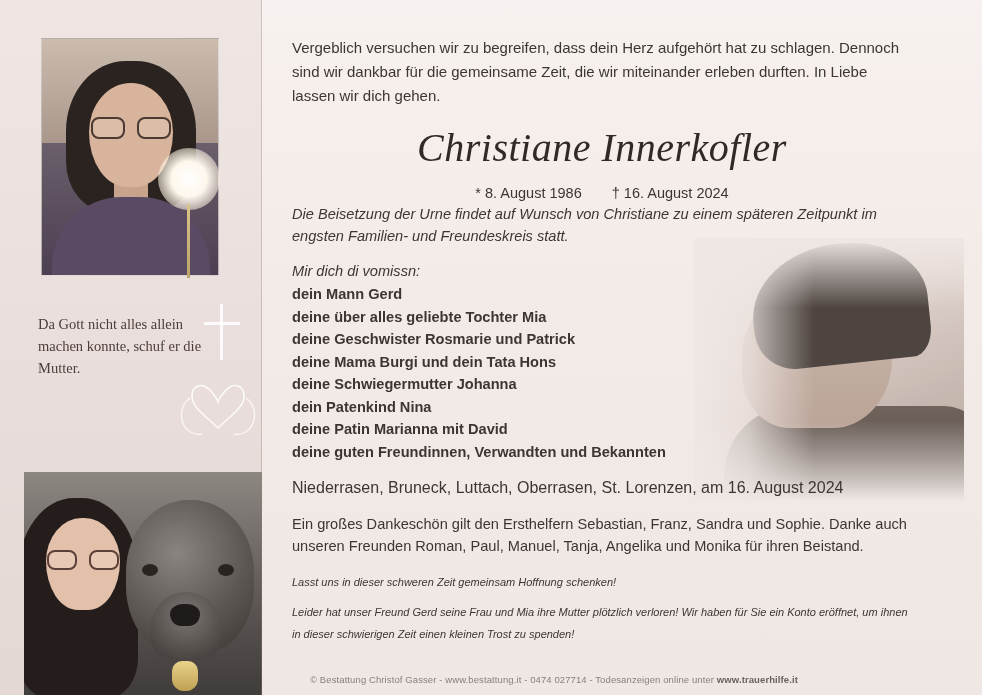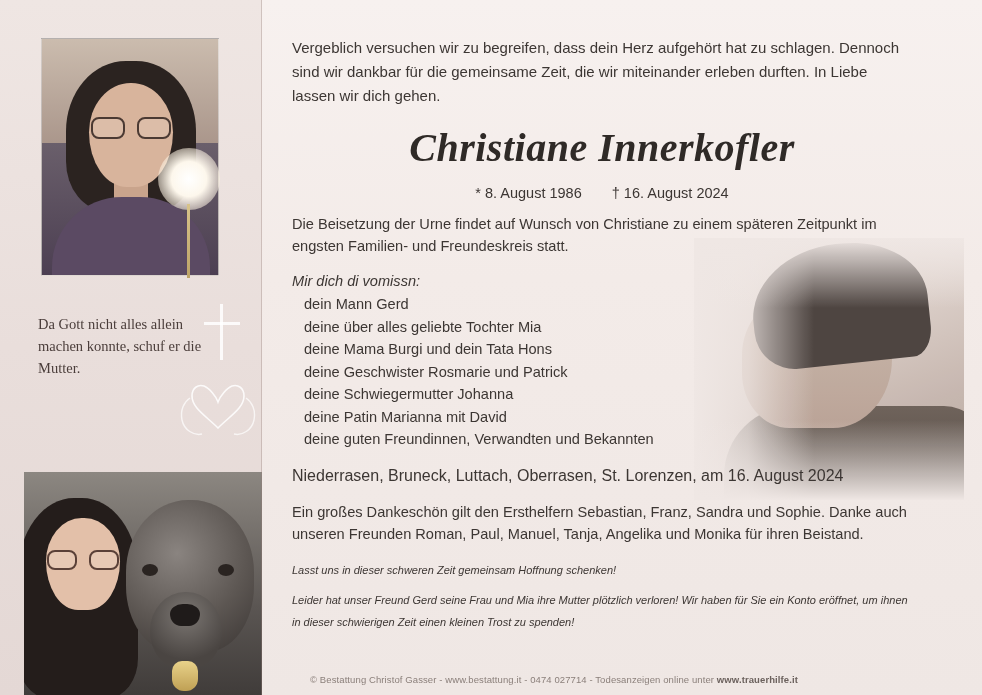--- a/index.html
+++ b/index.html
@@ -244,53 +244,54 @@
     line-height: 24px;
     color: #3c3633;
     width: 620px;
   }
 
   #deceased-name {
     margin-top: 16px;
     text-align: center;
     font-family: "Liberation Serif", serif;
     font-style: italic;
-    font-weight: 700;
+    font-weight: 400;
     font-size: 40px;
     letter-spacing: 0.5px;
     color: #2f2a27;
   }
 
   #dates-row {
     margin-top: 14px;
     display: flex;
     justify-content: center;
     gap: 30px;
     font-size: 14.5px;
     color: #3c3633;
   }
 
   .para {
     margin-top: 14px;
     font-size: 14.6px;
     line-height: 22px;
     color: #3c3633;
   }
-  .para.tight { margin-top: 12px; }
+  .para.tight { margin-top: 2px; font-style: italic; }
 
   #survivors-intro {
     margin-top: 16px;
     font-style: italic;
     font-size: 14.6px;
     color: #3c3633;
   }
   #survivors-list {
     list-style: none;
-    margin: 4px 0 0 12px;
+    margin: 4px 0 0 0;
     padding: 0;
+    font-weight: bold;
   }
   #survivors-list li {
     font-size: 14.6px;
     line-height: 22.5px;
     color: #3c3633;
   }
 
   #place-date {
     margin-top: 16px;
     font-size: 16px;
@@ -403,23 +404,24 @@
         <span>* 8. August 1986</span>
         <span>† 16. August 2024</span>
       </div>
 
       <div class="para tight">Die Beisetzung der Urne findet auf Wunsch von Christiane zu einem späteren Zeitpunkt im engsten Familien- und Freundeskreis statt.</div>
 
       <div id="survivors-intro">Mir dich di vomissn:</div>
       <ul id="survivors-list">
         <li>dein Mann Gerd</li>
         <li>deine über alles geliebte Tochter Mia</li>
+        <li>deine Geschwister Rosmarie und Patrick</li>
         <li>deine Mama Burgi und dein Tata Hons</li>
-        <li>deine Geschwister Rosmarie und Patrick</li>
         <li>deine Schwiegermutter Johanna</li>
+        <li>dein Patenkind Nina</li>
         <li>deine Patin Marianna mit David</li>
         <li>deine guten Freundinnen, Verwandten und Bekannten</li>
       </ul>
 
       <div id="place-date">Niederrasen, Bruneck, Luttach, Oberrasen, St. Lorenzen, am 16. August 2024</div>
 
       <div id="thanks">Ein großes Dankeschön gilt den Ersthelfern Sebastian, Franz, Sandra und Sophie. Danke auch unseren Freunden Roman, Paul, Manuel, Tanja, Angelika und Monika für ihren Beistand.</div>
 
       <div class="italic-line">Lasst uns in dieser schweren Zeit gemeinsam Hoffnung schenken!</div>
       <div class="italic-line tight">Leider hat unser Freund Gerd seine Frau und Mia ihre Mutter plötzlich verloren! Wir haben für Sie ein Konto eröffnet, um ihnen in dieser schwierigen Zeit einen kleinen Trost zu spenden!</div>

